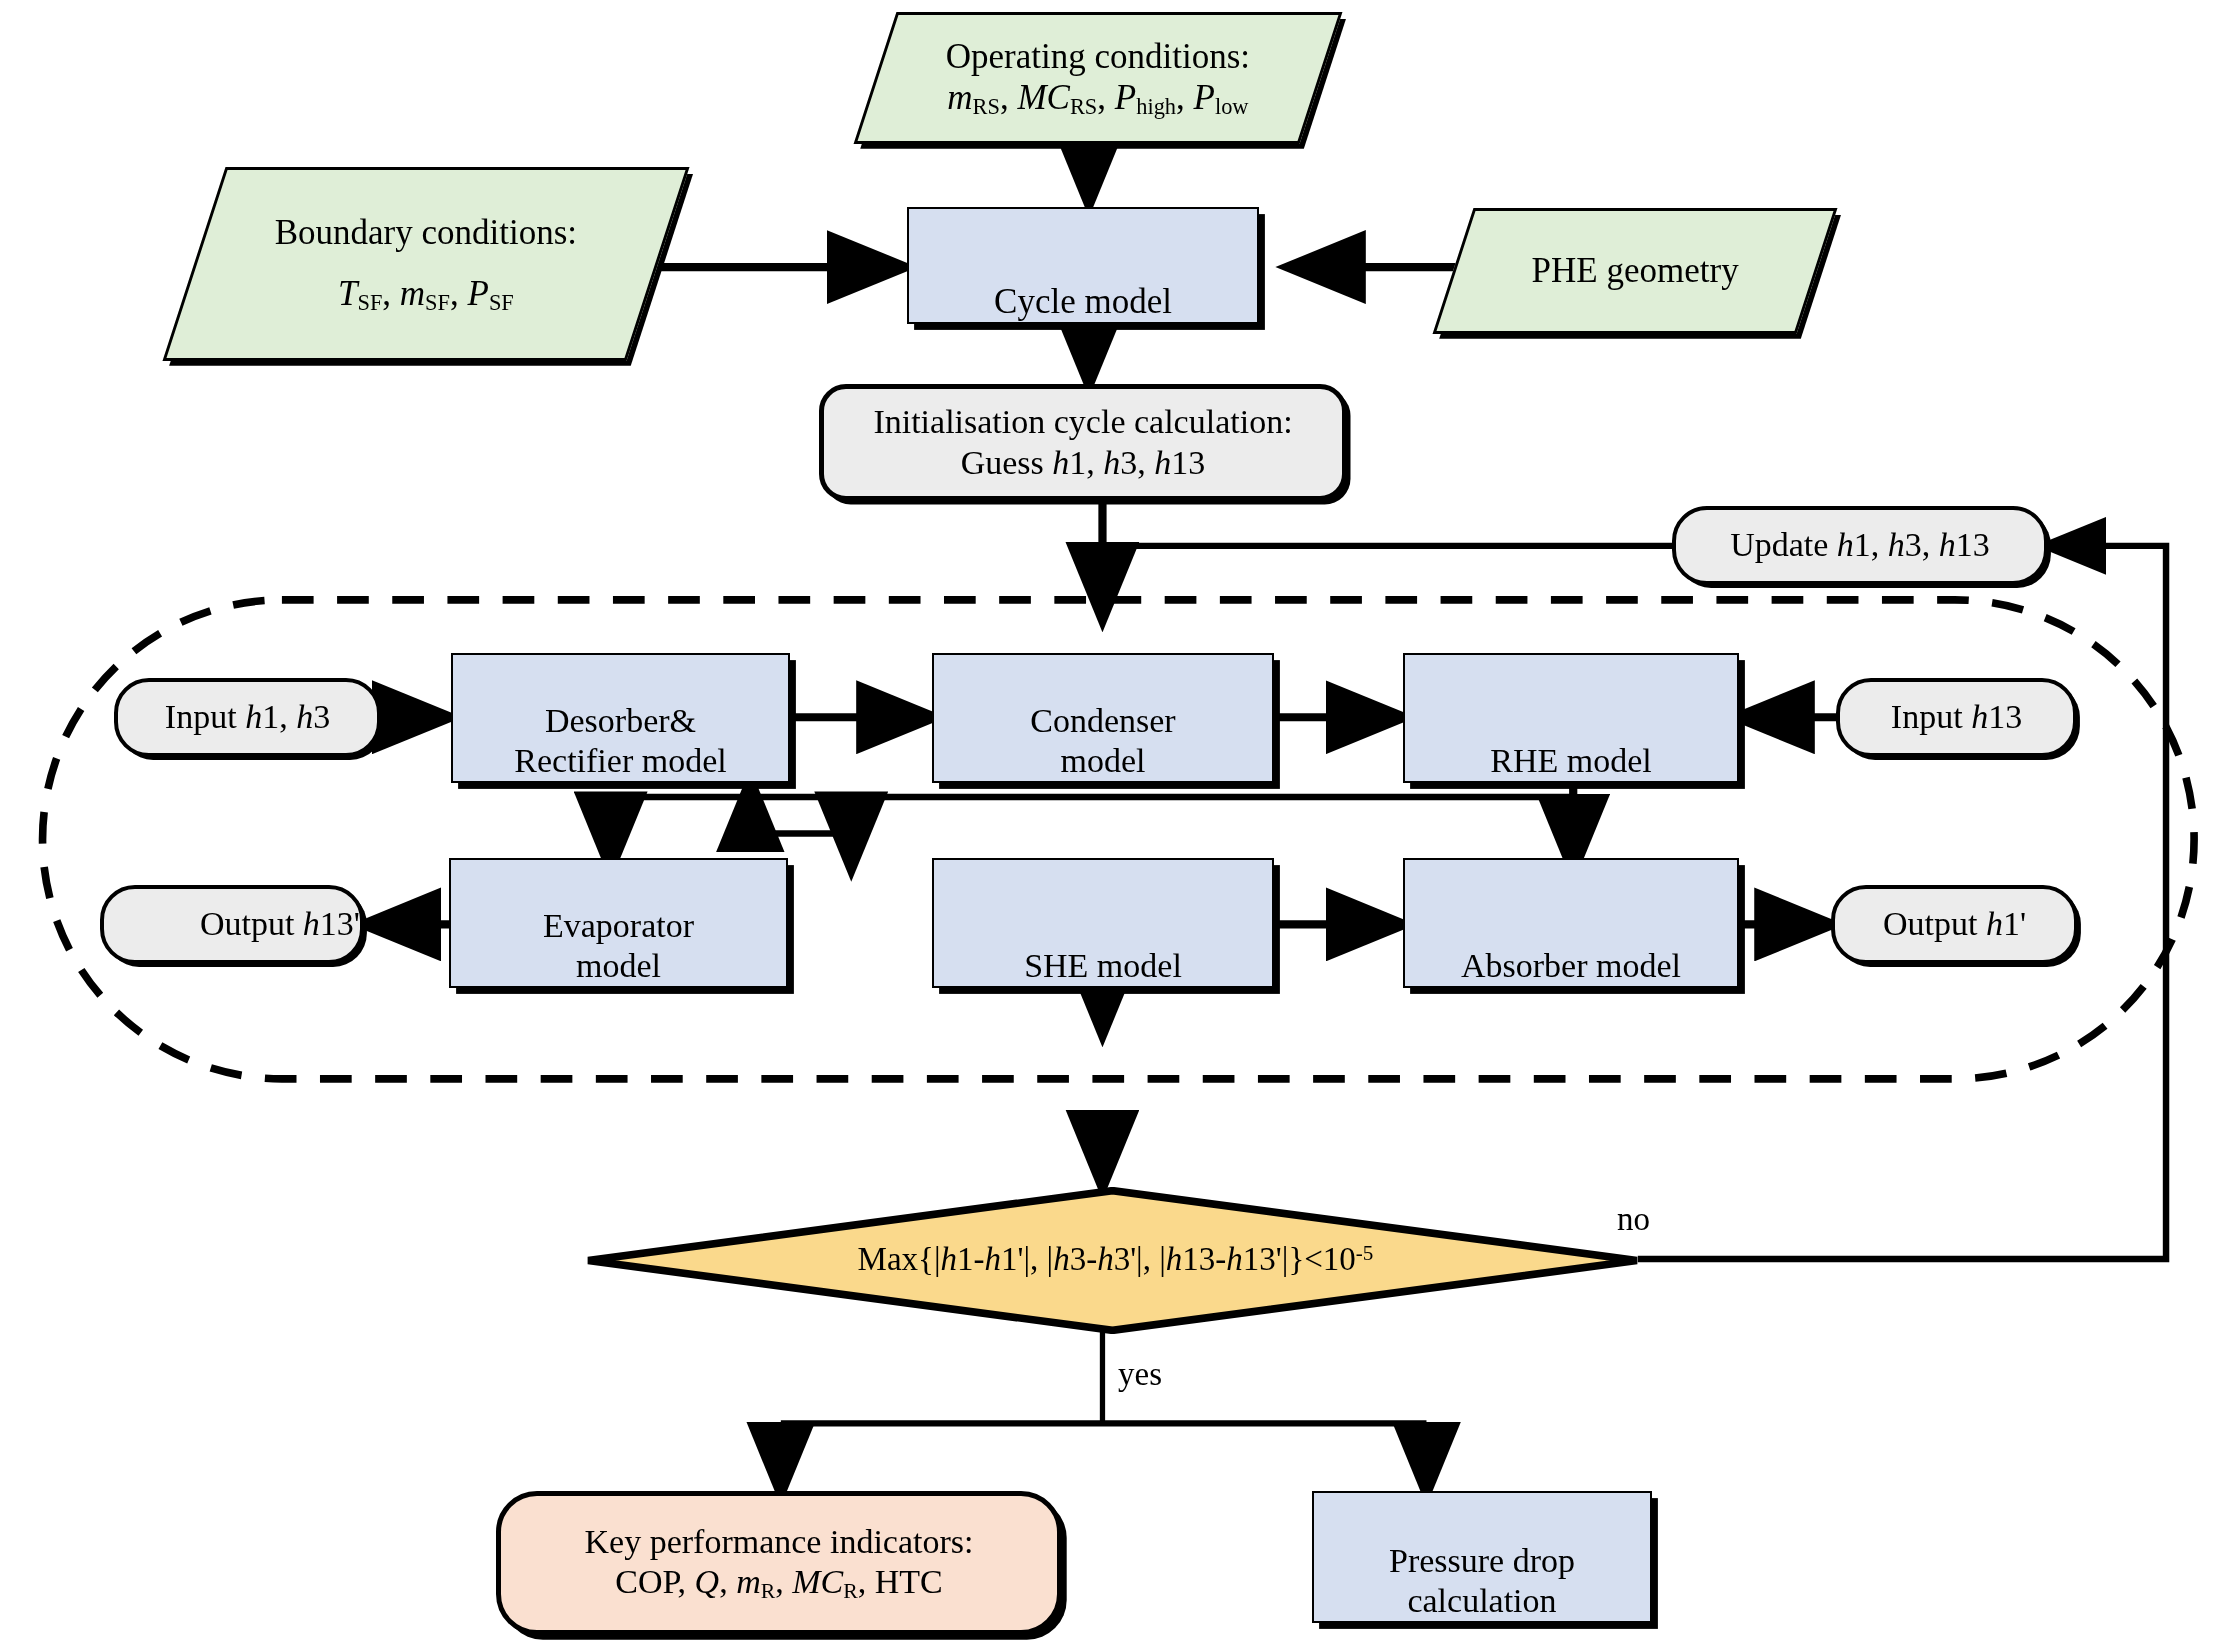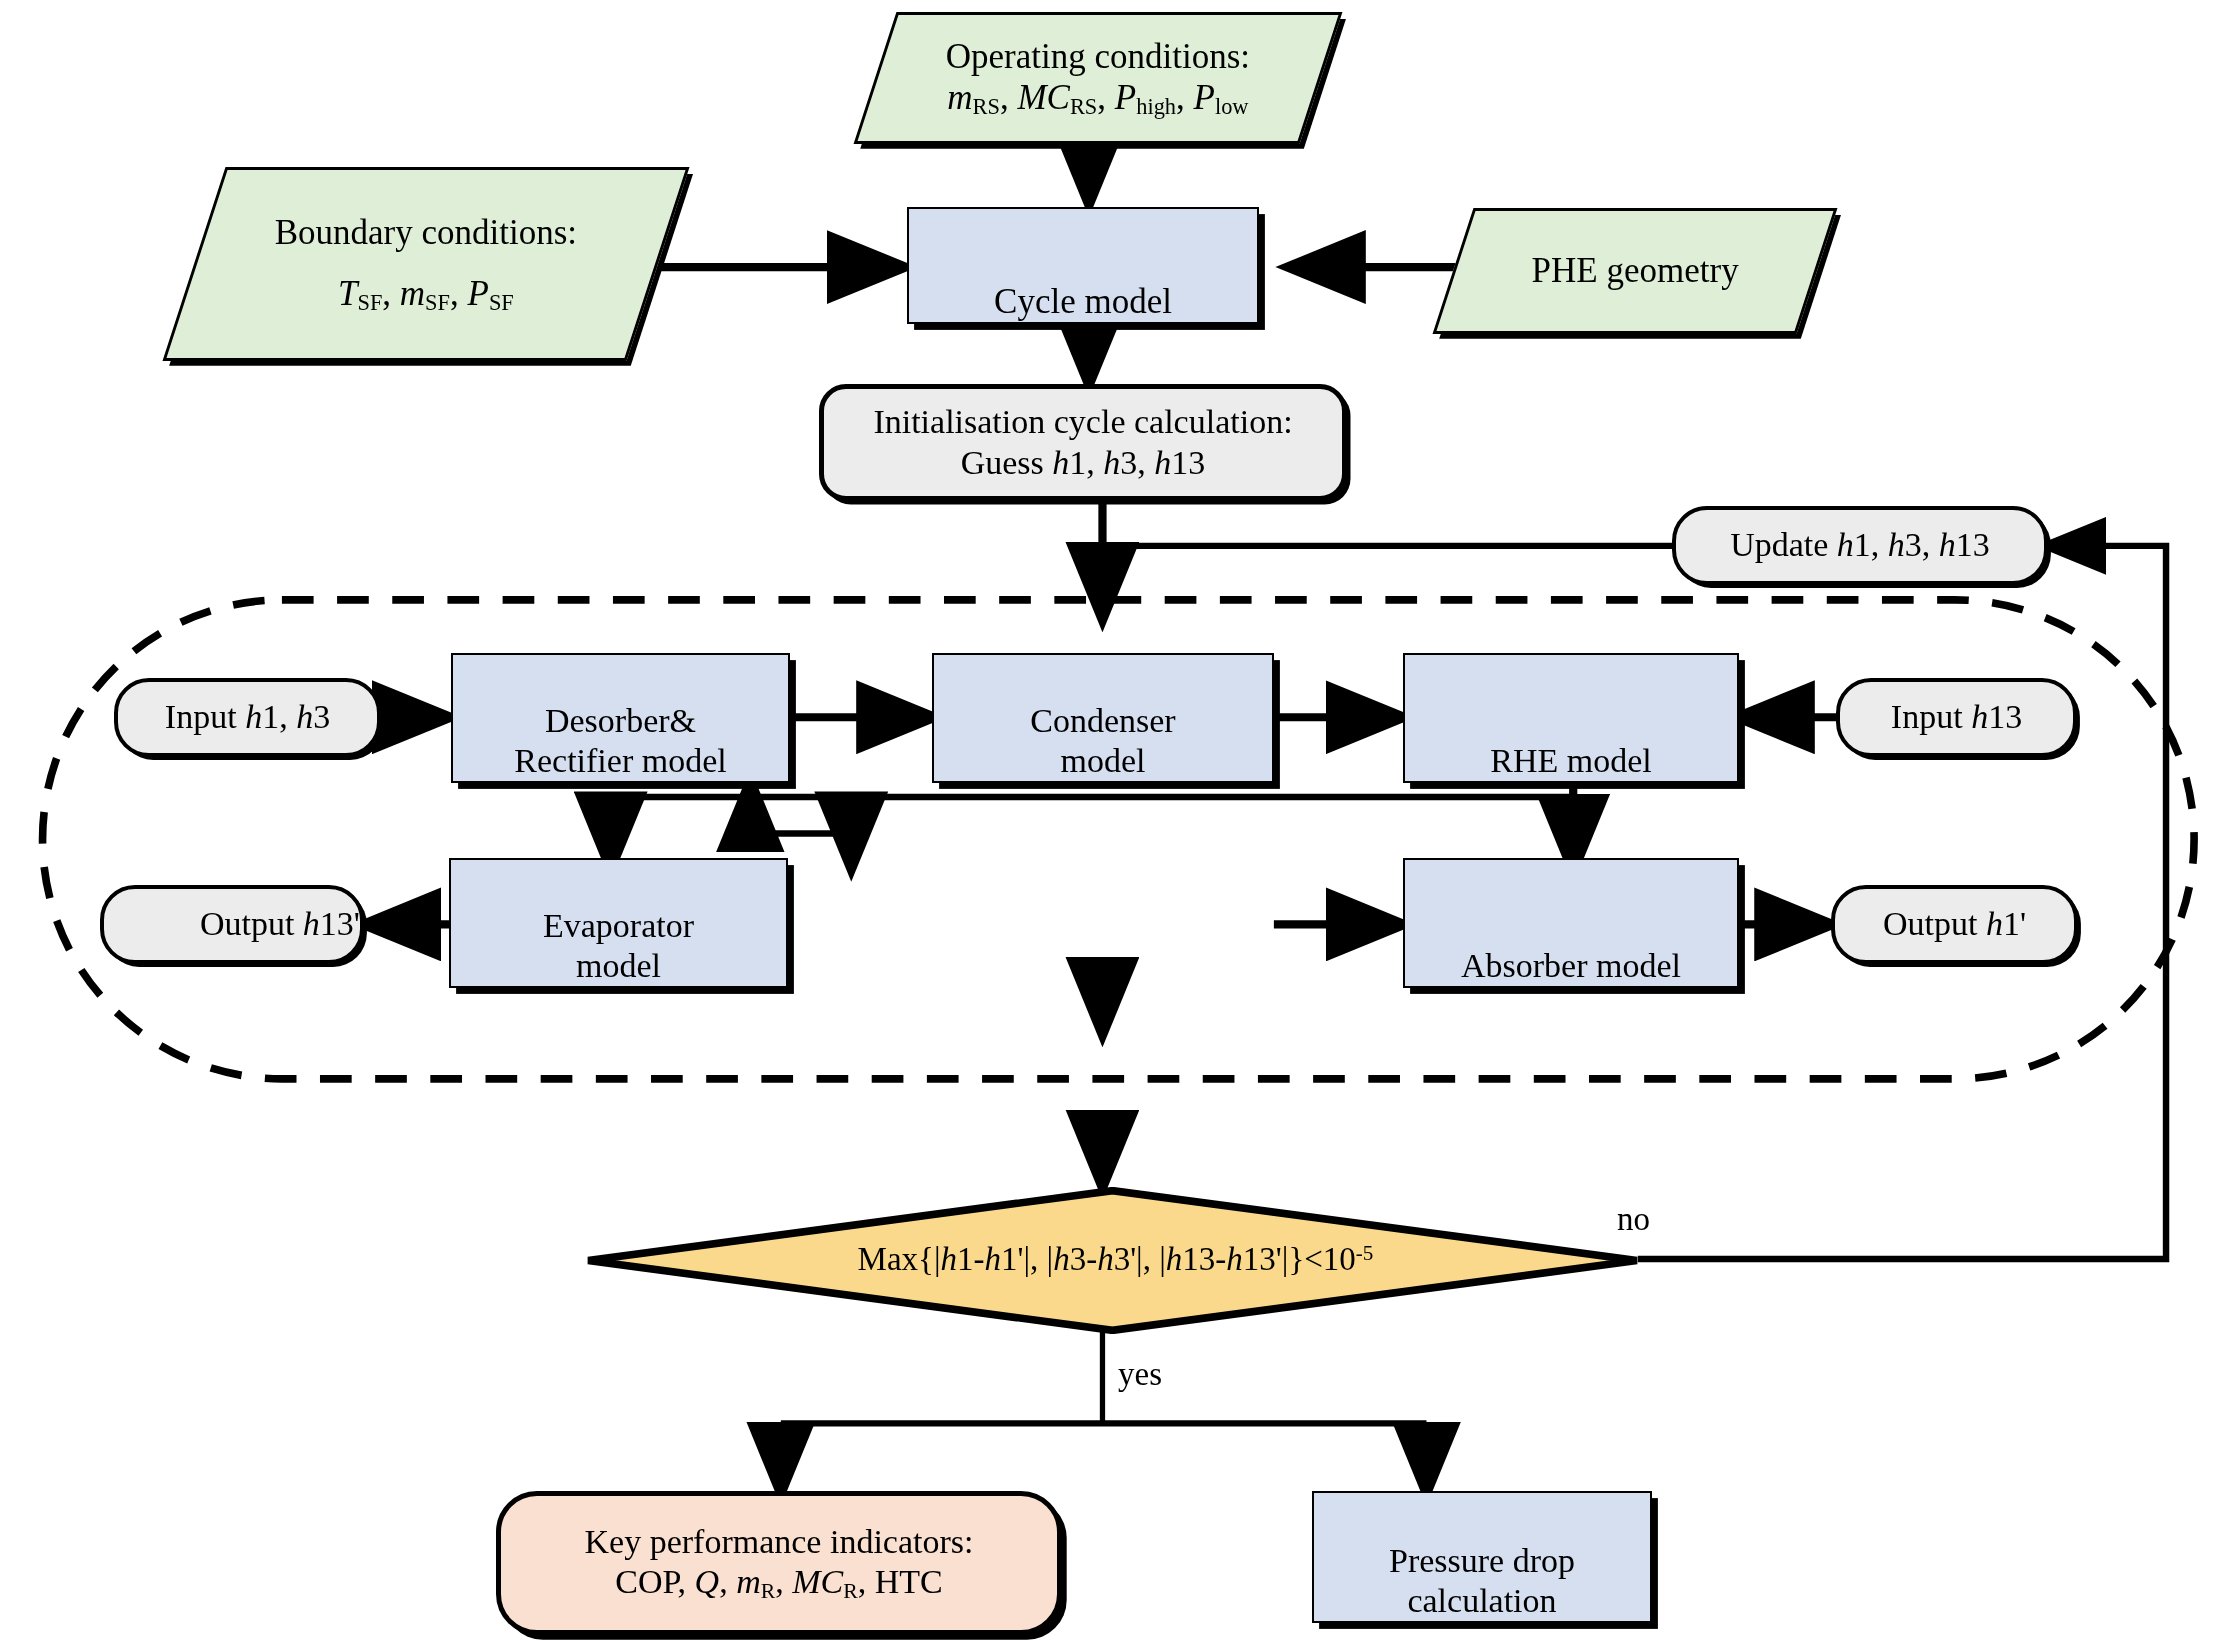--- a/index.html
+++ b/index.html
@@ -255,20 +255,23 @@
     </span>
   </div>
 
   <div class="node rect t58" style="left:449px; top:858px; width:339px; height:130px;">
     <div>
       <div>Evaporator</div>
       <div>model</div>
     </div>
   </div>
 
+  <div class="node rect t58" style="left:932px; top:858px; width:342px; height:130px;">
+    <span>SHE model</span>
+  </div>
 
   <div class="node rect t58" style="left:1403px; top:858px; width:336px; height:130px;">
     <span>Absorber model</span>
   </div>
 
   <div class="node round-sm t58" style="left:1831px; top:885px; width:247px; height:79px;">
     <span>
       <span>Output </span><span class="it">h</span>1'
     </span>
   </div>

